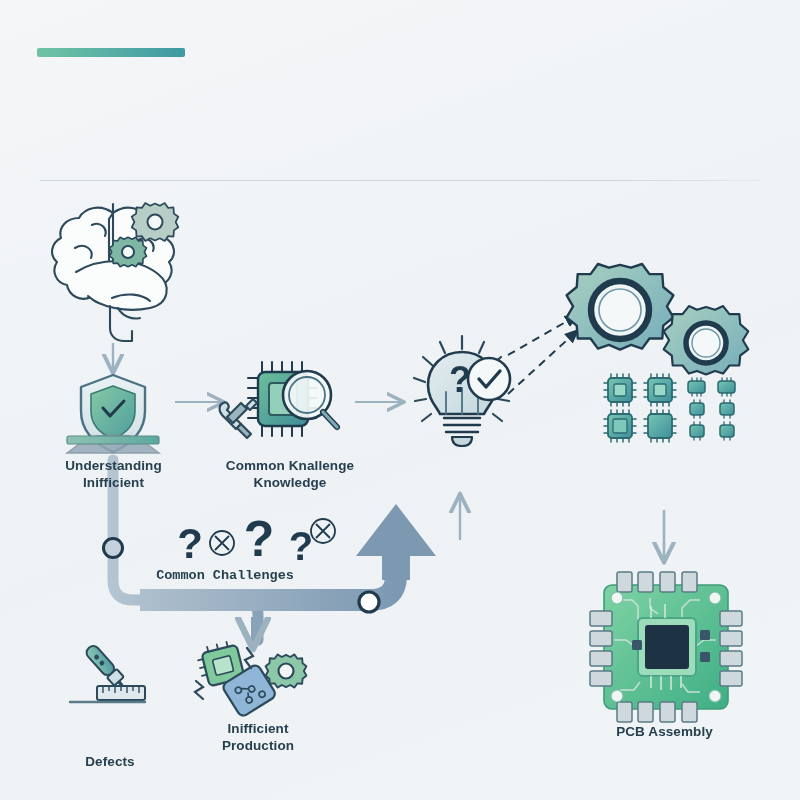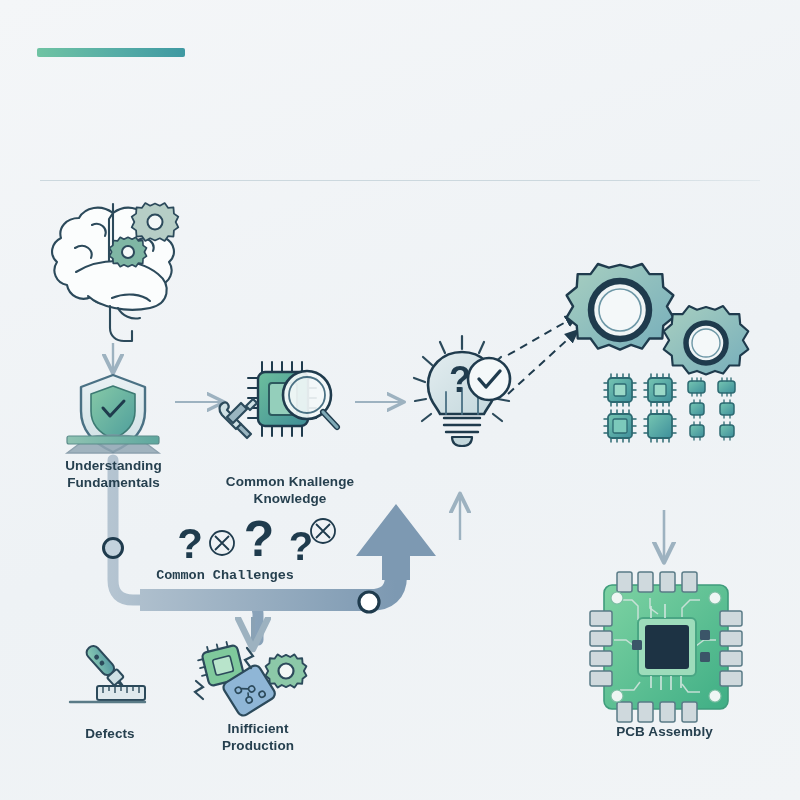--- a/index.html
+++ b/index.html
@@ -505,35 +505,35 @@
         <circle cx="222" cy="543" r="12"></circle>
         <path d="M215 536 L229 550 M229 536 L215 550"></path>
         <circle cx="323" cy="531" r="12"></circle>
         <path d="M316 524 L330 538 M330 524 L316 538"></path>
       </g>
     </g>
   </svg>
 
   <div class="node" style="left:26px; top:452px; width:175px;">
     <div class="label">Understanding
-Fundamentals</div>
+Inifficient</div>
   </div>
 
-  <div class="node" style="left:195px; top:468px; width:190px;">
+  <div class="node" style="left:195px; top:452px; width:190px;">
     <div class="label">Common Knallenge
 Knowledge</div>
   </div>
 
 
 
   <div class="node" style="left:592px; top:718px; width:145px;">
     <div class="label">PCB Assembly</div>
   </div>
 
-  <div class="node" style="left:45px; top:720px; width:130px;">
+  <div class="node" style="left:45px; top:748px; width:130px;">
     <div class="label">Defects</div>
   </div>
 
   <div class="node" style="left:188px; top:715px; width:140px;">
     <div class="label">Inifficient
 Production</div>
   </div>
 
   <div class="challenge-label">Common Challenges</div>
 

